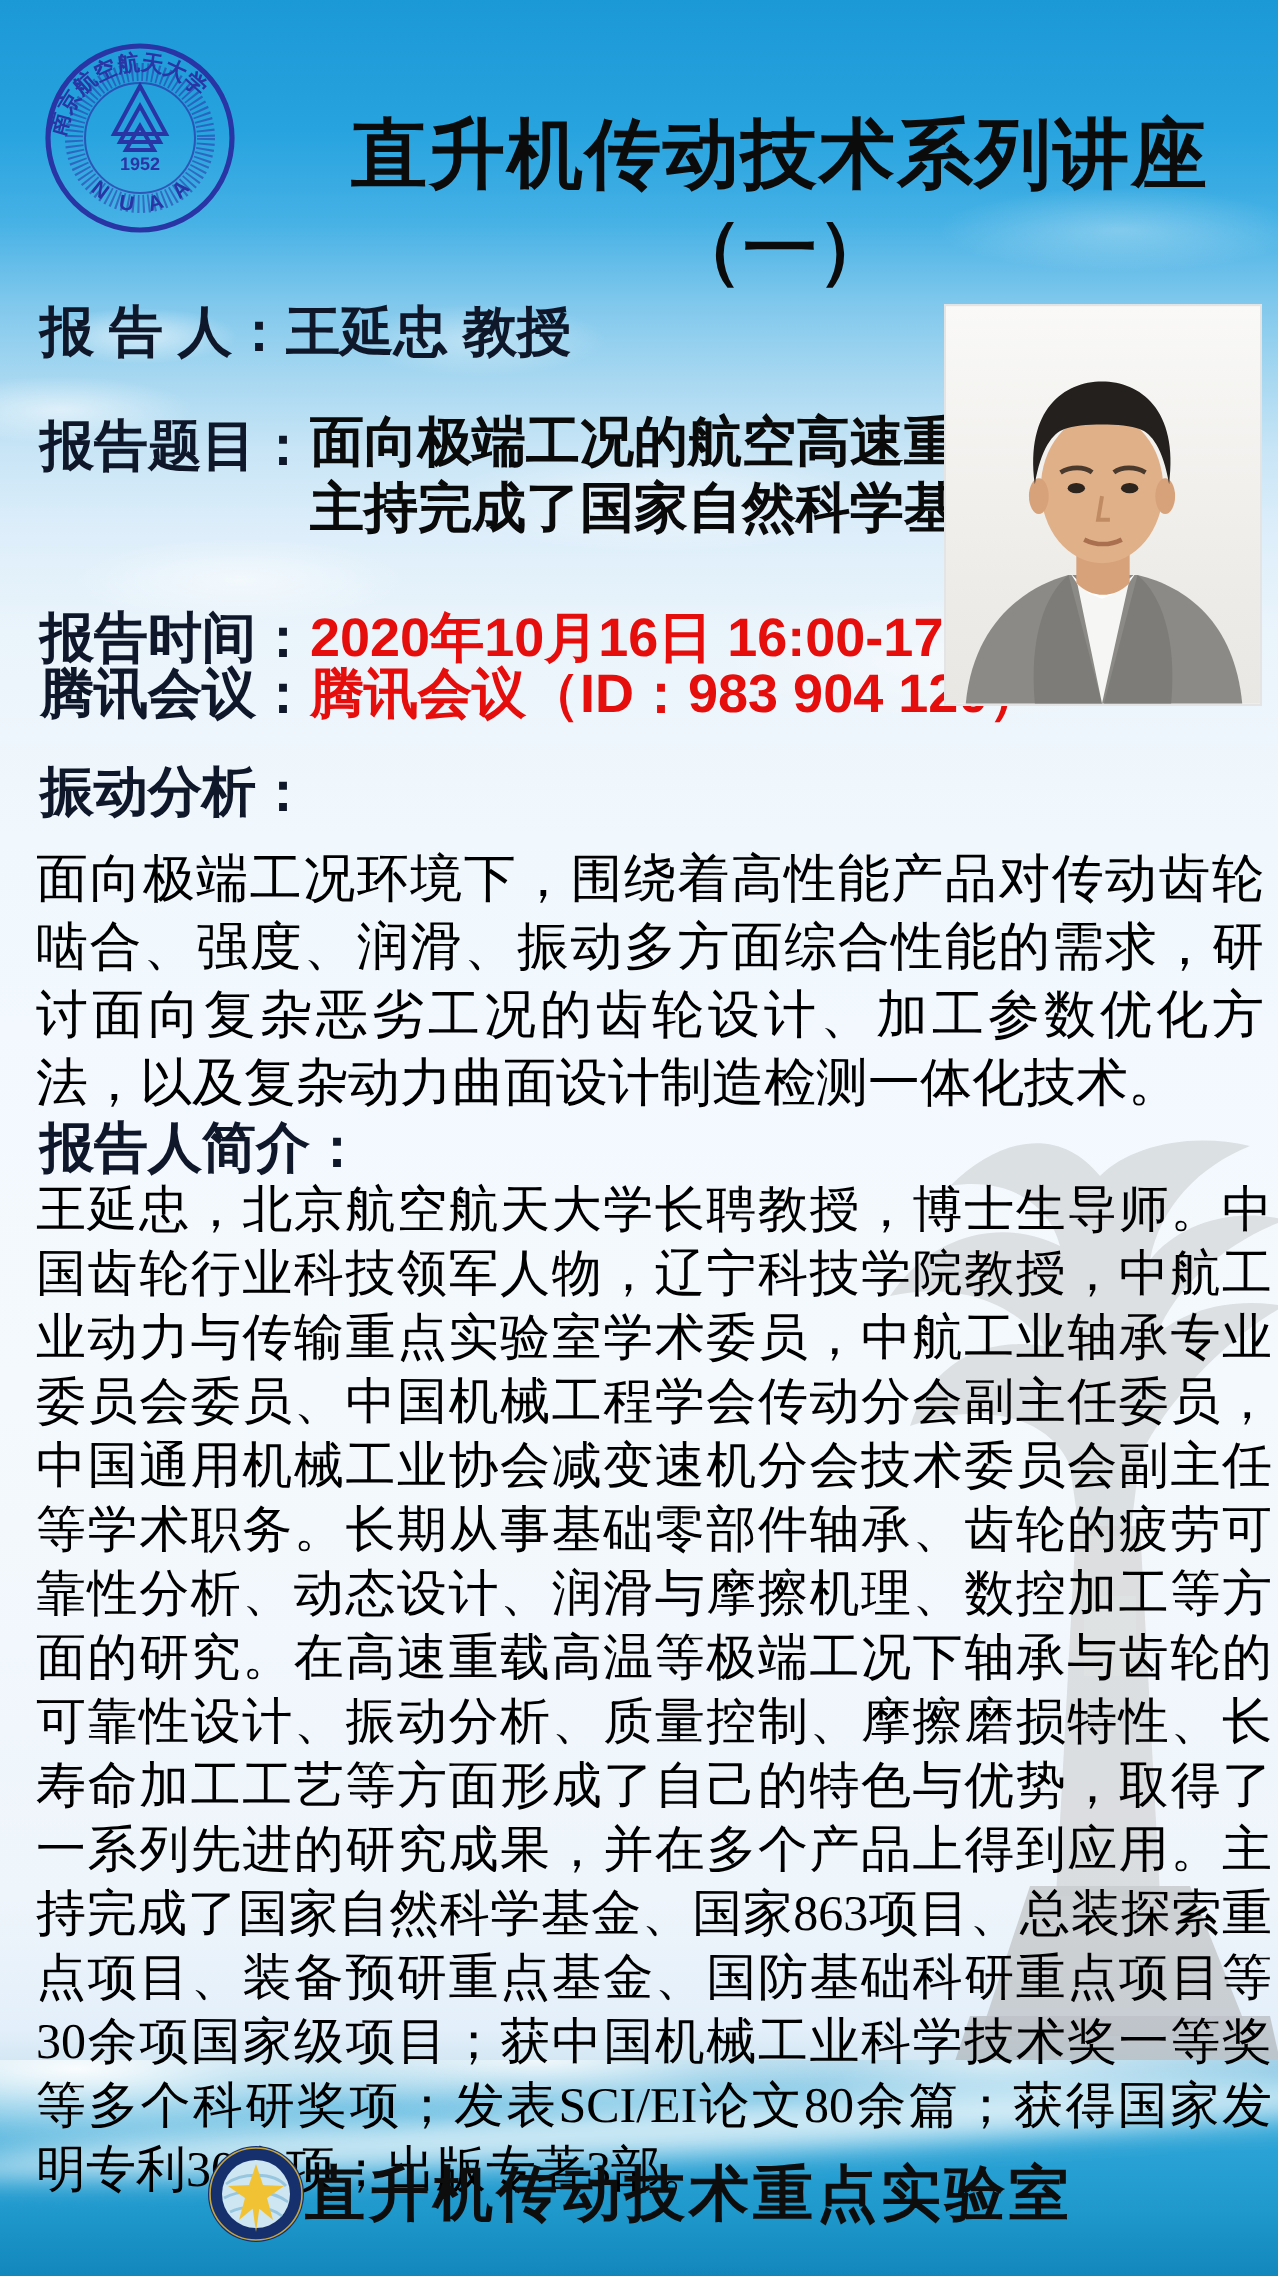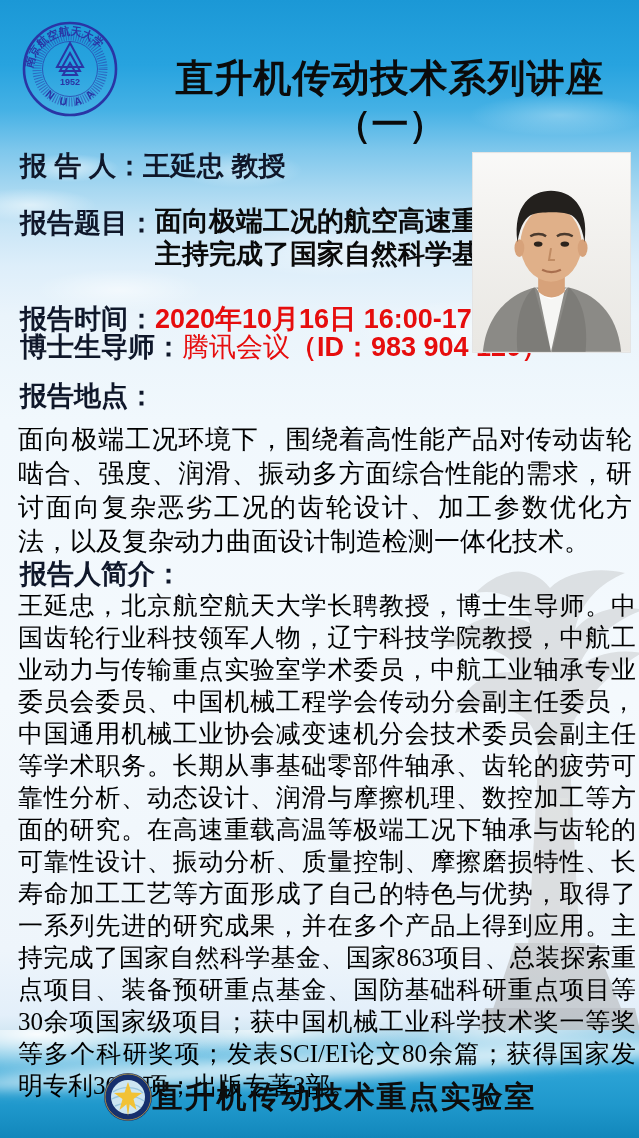--- a/index.html
+++ b/index.html
@@ -51,21 +51,21 @@
   .row{ position:absolute; left:20px; z-index:2; white-space:nowrap; }
   .lbl{ color:#0f172a; font-weight:bold; font-size:27px; }
   .val-black{ color:#0f172a; font-weight:bold; font-size:27px; }
   .val-red{ color:#e60d0d; font-weight:bold; font-size:27px; }
   .row-speaker{ top:148px; }
   .row-topic{ top:205px; }
   .topic-lines{ display:inline-block; vertical-align:top; }
   .topic-lines div{ color:#0a0a0a; font-weight:bold; font-size:27px; line-height:33px; }
   .row-time{ top:301px; }
   .row-venue{ top:329px; }
-  .venue-name{ font-weight:400; font-family:"Liberation Serif", serif; }
+  .venue-name{ font-weight:700; font-family:"Liberation Serif", serif; }
   
   .photo{ position:absolute; left:472px; top:152px; width:159px; height:201px; z-index:2;
     border:1px solid #e4e4e4; background:#f3f2ef; }
   
   .content-label{ position:absolute; left:20px; top:378px; z-index:2; }
   .content-text{
     position:absolute; left:18px; top:422px; width:614px; z-index:2;
     font-size:26px; line-height:34px; color:#000; text-align:justify;
     font-family:"Liberation Sans", sans-serif;
   }
@@ -140,21 +140,21 @@
       <div>面向极端工况的航空高速重载</div>
       <div>主持完成了国家自然科学基金</div>
     </span>
   </div>
 
   <div class="row row-time">
     <span class="lbl">报告时间：</span><span class="val-red">2020年10月16日  16:00-17:00</span>
   </div>
 
   <div class="row row-venue">
-    <span class="lbl">博士生导师：</span><span class="val-red venue-name">腾讯会议</span><span class="val-red">（ID：983 904 120）</span>
+    <span class="lbl">腾讯会议：</span><span class="val-red venue-name">腾讯会议</span><span class="val-red">（ID：983 904 120）</span>
   </div>
 
   <svg class="photo" viewBox="0 0 159 201">
     <rect width="159" height="201" fill="#f4f3f0"></rect>
     <rect width="159" height="201" fill="url(#phg)"></rect>
     <defs>
       <linearGradient id="phg" x1="0" y1="0" x2="0" y2="1">
         <stop offset="0" stop-color="#ffffff" stop-opacity=".5"></stop>
         <stop offset="1" stop-color="#d9d6d0" stop-opacity=".4"></stop>
       </linearGradient>
@@ -178,21 +178,21 @@
 
     <path d="M58,84 C63,81 70,81 74,84" stroke="#4a3a2e" stroke-width="2.4" fill="none"></path>
     <path d="M85,84 C89,81 96,81 101,84" stroke="#4a3a2e" stroke-width="2.4" fill="none"></path>
     <ellipse cx="66" cy="92" rx="4.4" ry="2.6" fill="#2c241d"></ellipse>
     <ellipse cx="93" cy="92" rx="4.4" ry="2.6" fill="#2c241d"></ellipse>
     <path d="M79,96 L77,108 L83,108" stroke="#c08b63" stroke-width="2" fill="none"></path>
     <path d="M70,118 C76,121 83,121 89,118" stroke="#a96f4e" stroke-width="2.4" fill="none"></path>
   </svg>
 
   <div class="row content-label">
-    <span class="lbl">报告地点：</span>
+    <span class="lbl">振动分析：</span>
   </div>
   <div class="content-text">面向极端工况环境下，围绕着高性能产品对传动齿轮啮合、强度、润滑、振动多方面综合性能的需求，研讨面向复杂恶劣工况的齿轮设计、加工参数优化方法，以及复杂动力曲面设计制造检测一体化技术。</div>
 
   <div class="row bio-label">
     <span class="lbl">报告人简介：</span>
   </div>
   <div class="bio-text">王延忠，北京航空航天大学长聘教授，博士生导师。中国齿轮行业科技领军人物，辽宁科技学院教授，中航工业动力与传输重点实验室学术委员，中航工业轴承专业委员会委员、中国机械工程学会传动分会副主任委员，中国通用机械工业协会减变速机分会技术委员会副主任等学术职务。长期从事基础零部件轴承、齿轮的疲劳可靠性分析、动态设计、润滑与摩擦机理、数控加工等方面的研究。在高速重载高温等极端工况下轴承与齿轮的可靠性设计、振动分析、质量控制、摩擦磨损特性、长寿命加工工艺等方面形成了自己的特色与优势，取得了一系列先进的研究成果，并在多个产品上得到应用。主持完成了国家自然科学基金、国家863项目、总装探索重点项目、装备预研重点基金、国防基础科研重点项目等30余项国家级项目；获中国机械工业科学技术奖一等奖等多个科研奖项；发表SCI/EI论文80余篇；获得国家发明专利30余项；出版专著3部。</div>
 
   <div class="footer-row">
     <svg class="lab-logo" viewBox="0 0 50 50">

